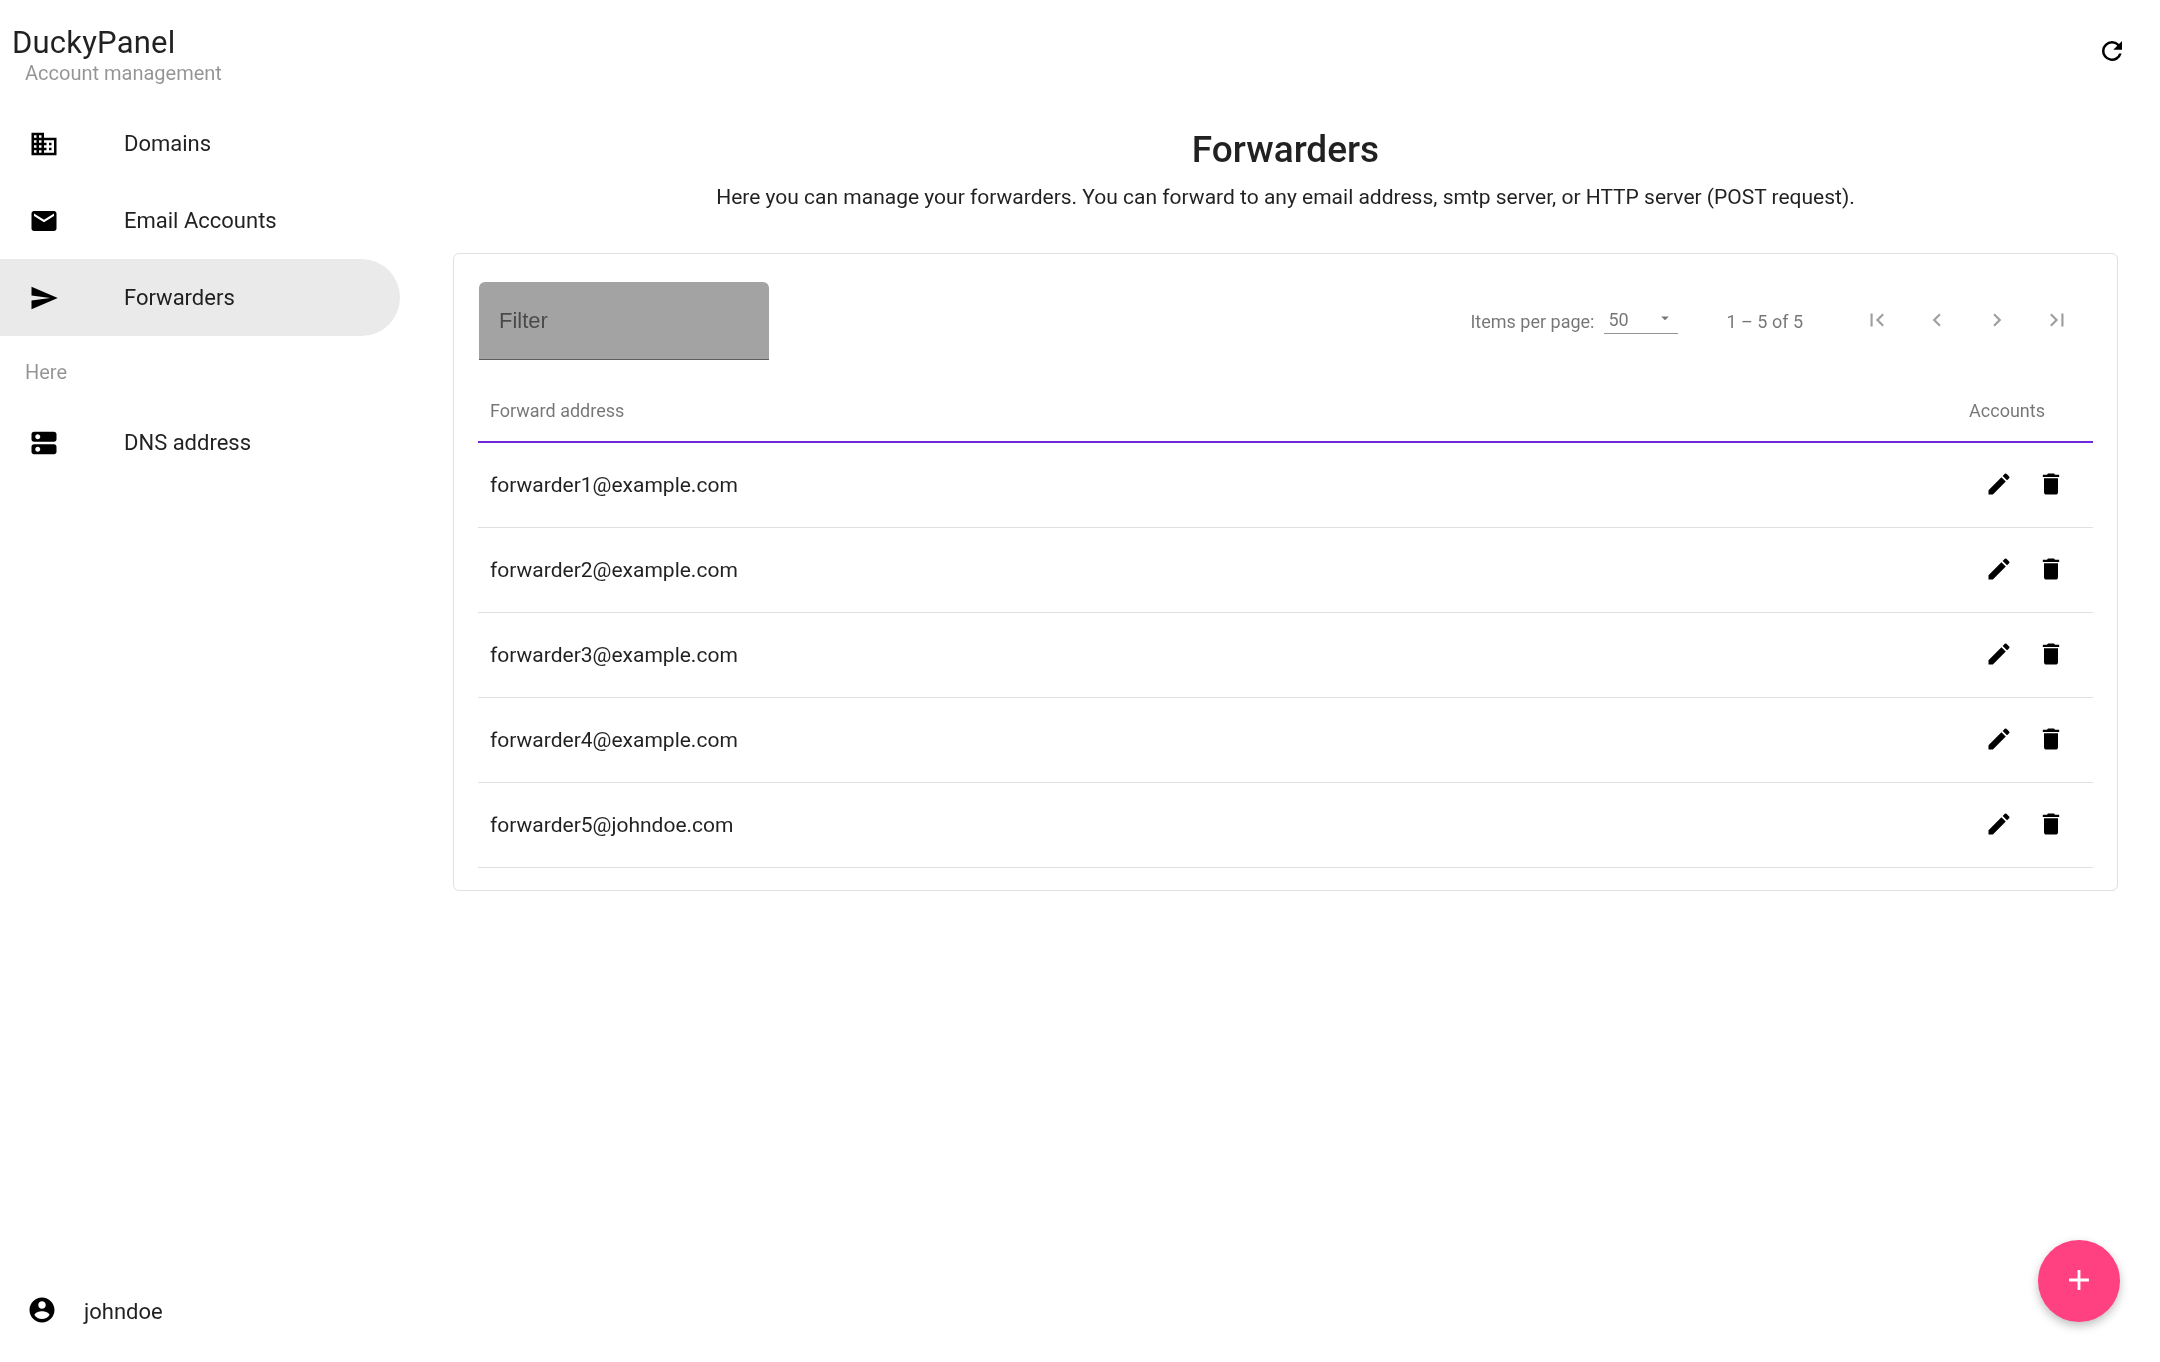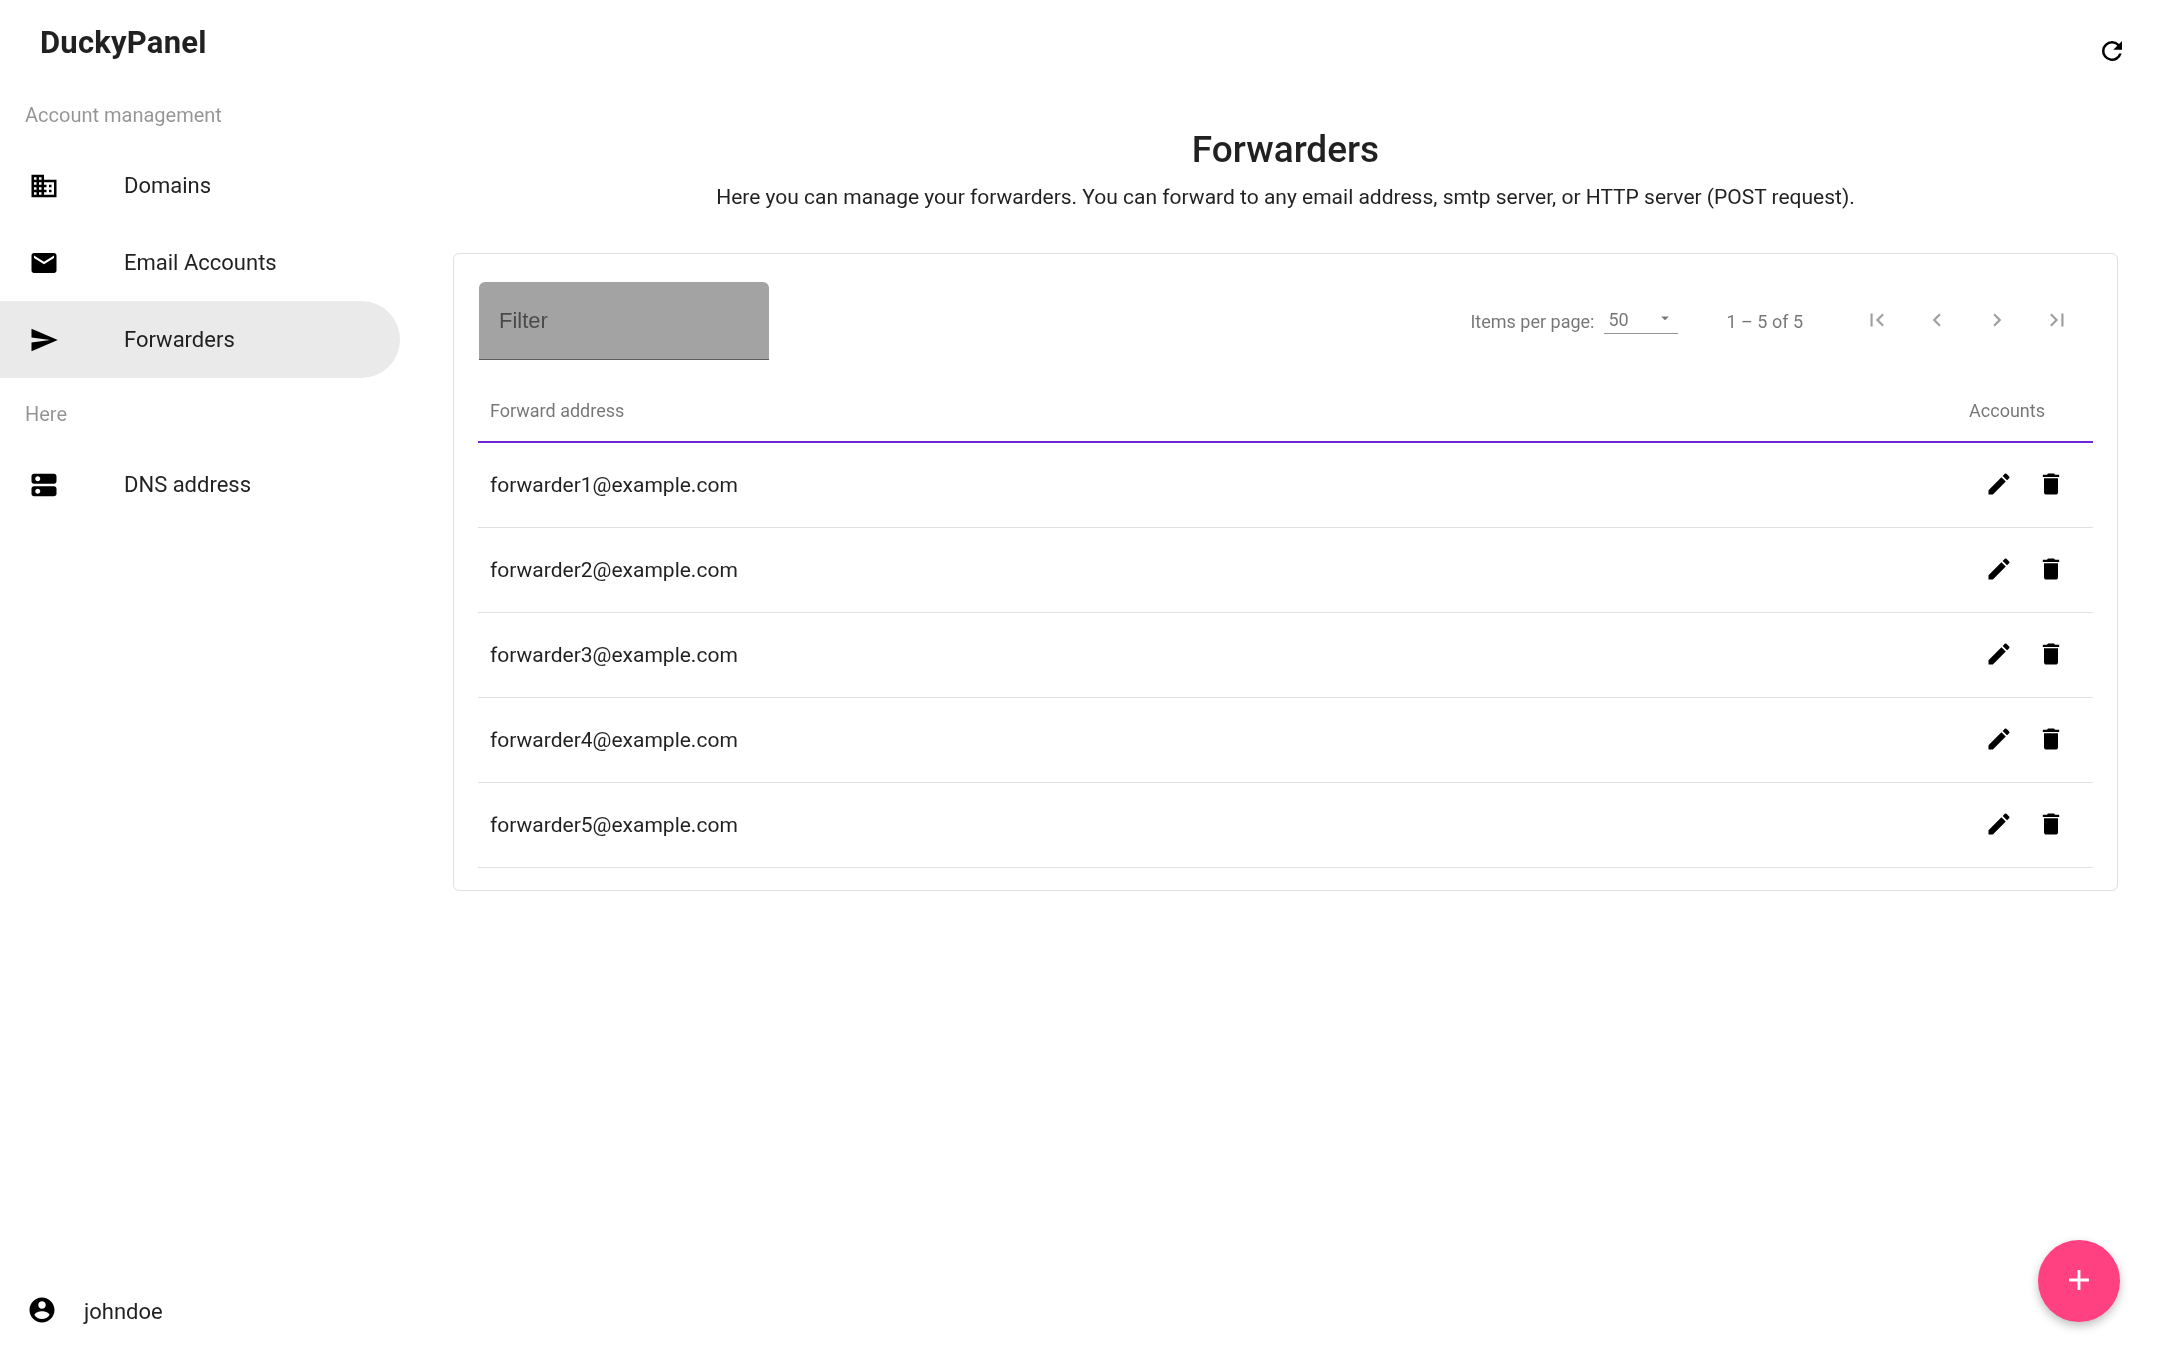--- a/index.html
+++ b/index.html
@@ -18,23 +18,22 @@
 
 .sidebar {
   width: 411px;
   flex-shrink: 0;
   display: flex;
   flex-direction: column;
   padding-top: 24px;
 }
 .sidebar-title {
   font-size: 31px;
-  font-weight: 700;
-  padding: 0 0 0 40px;
-  margin-bottom: 42px;
+  font-weight: 400;
+  padding: 0 0 0 12px;
   letter-spacing: 0.2px;
 }
 .sidebar-section-label {
   font-size: 20px;
   color: rgba(0,0,0,0.42);
   padding-left: 25px;
   margin-bottom: 20px;
 }
 .sidebar-item {
   display: flex;
@@ -409,21 +408,21 @@
                   <span><svg viewBox="0 0 24 24">
                       <use href="#i-edit"></use>
                     </svg></span>
                 </button><button class="icon-btn">
                   <span><svg viewBox="0 0 24 24">
                       <use href="#i-delete"></use>
                     </svg></span>
                 </button></td>
             </tr>
             <tr>
-              <td>forwarder5@example.com</td>
+              <td>forwarder5@johndoe.com</td>
               <td class="actions"><button class="icon-btn">
                   <span><svg viewBox="0 0 24 24">
                       <use href="#i-edit"></use>
                     </svg></span>
                 </button><button class="icon-btn">
                   <span><svg viewBox="0 0 24 24">
                       <use href="#i-delete"></use>
                     </svg></span>
                 </button></td>
             </tr>

